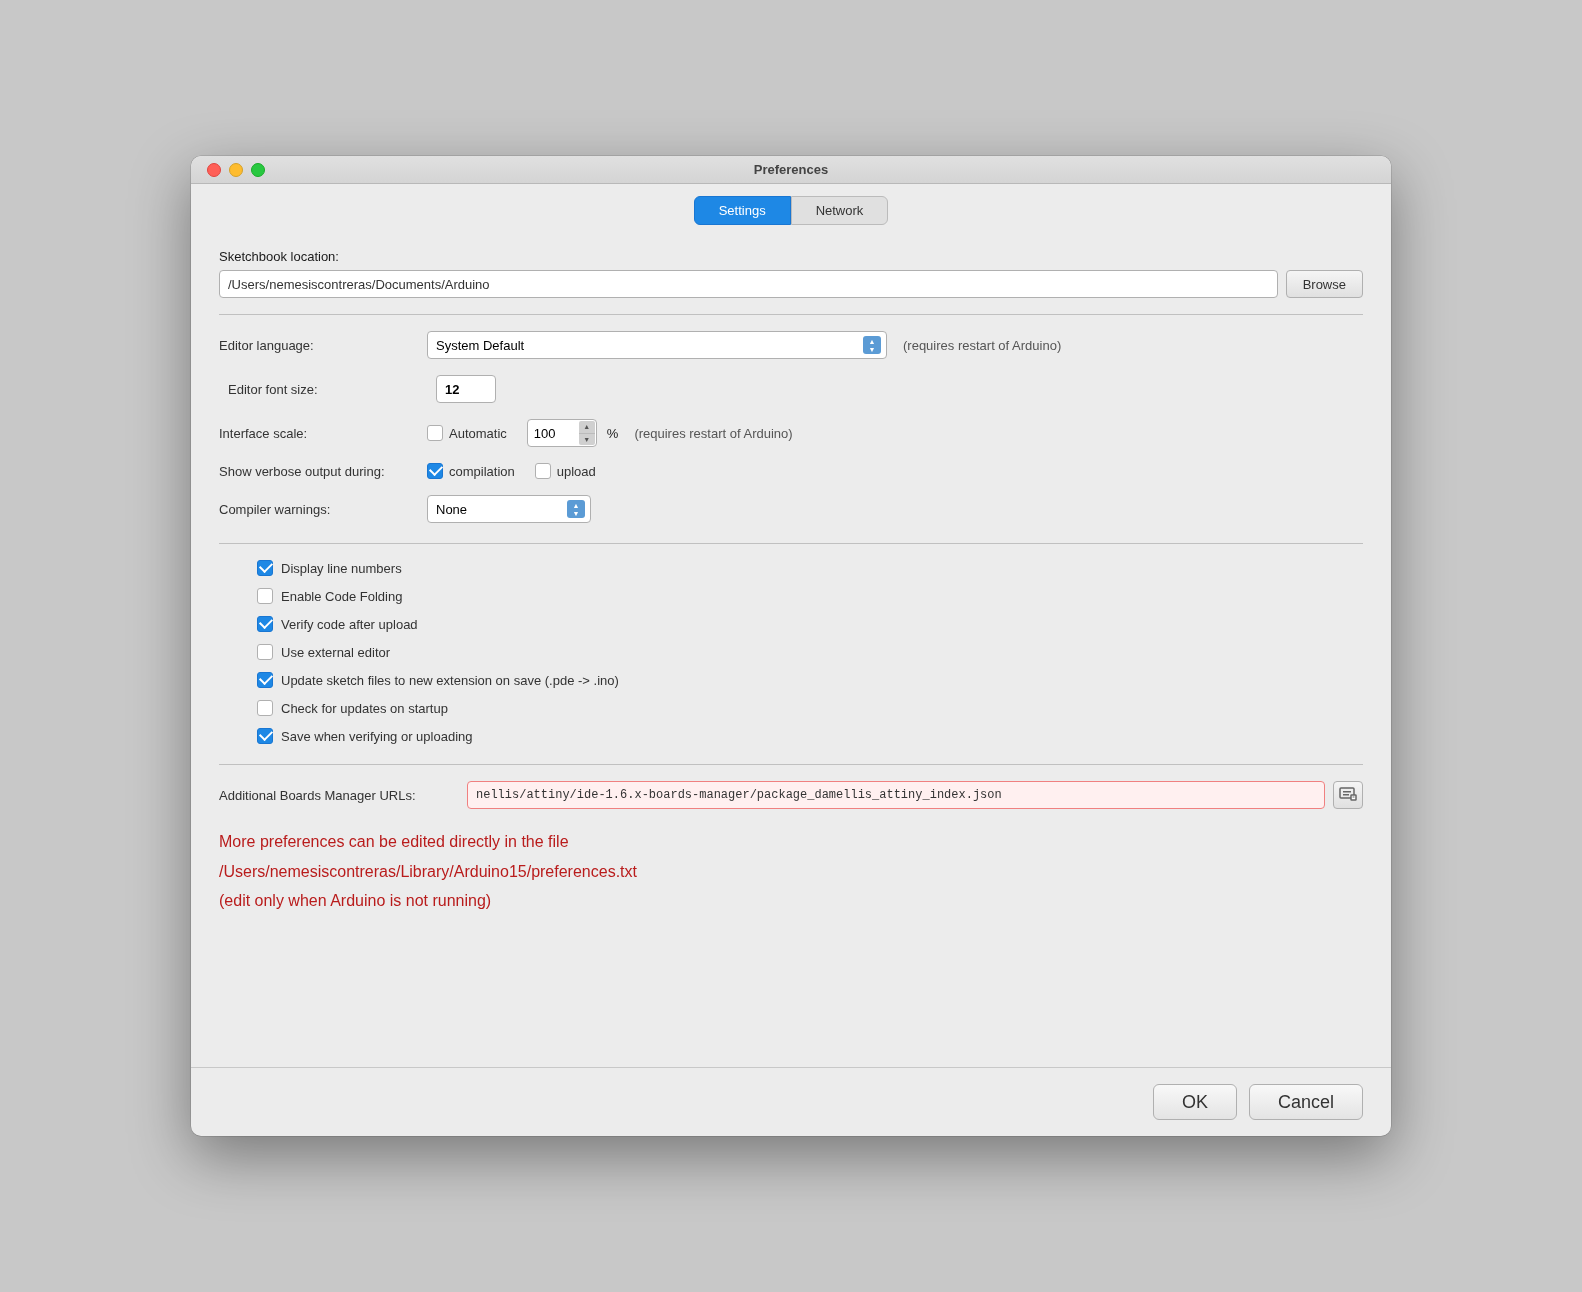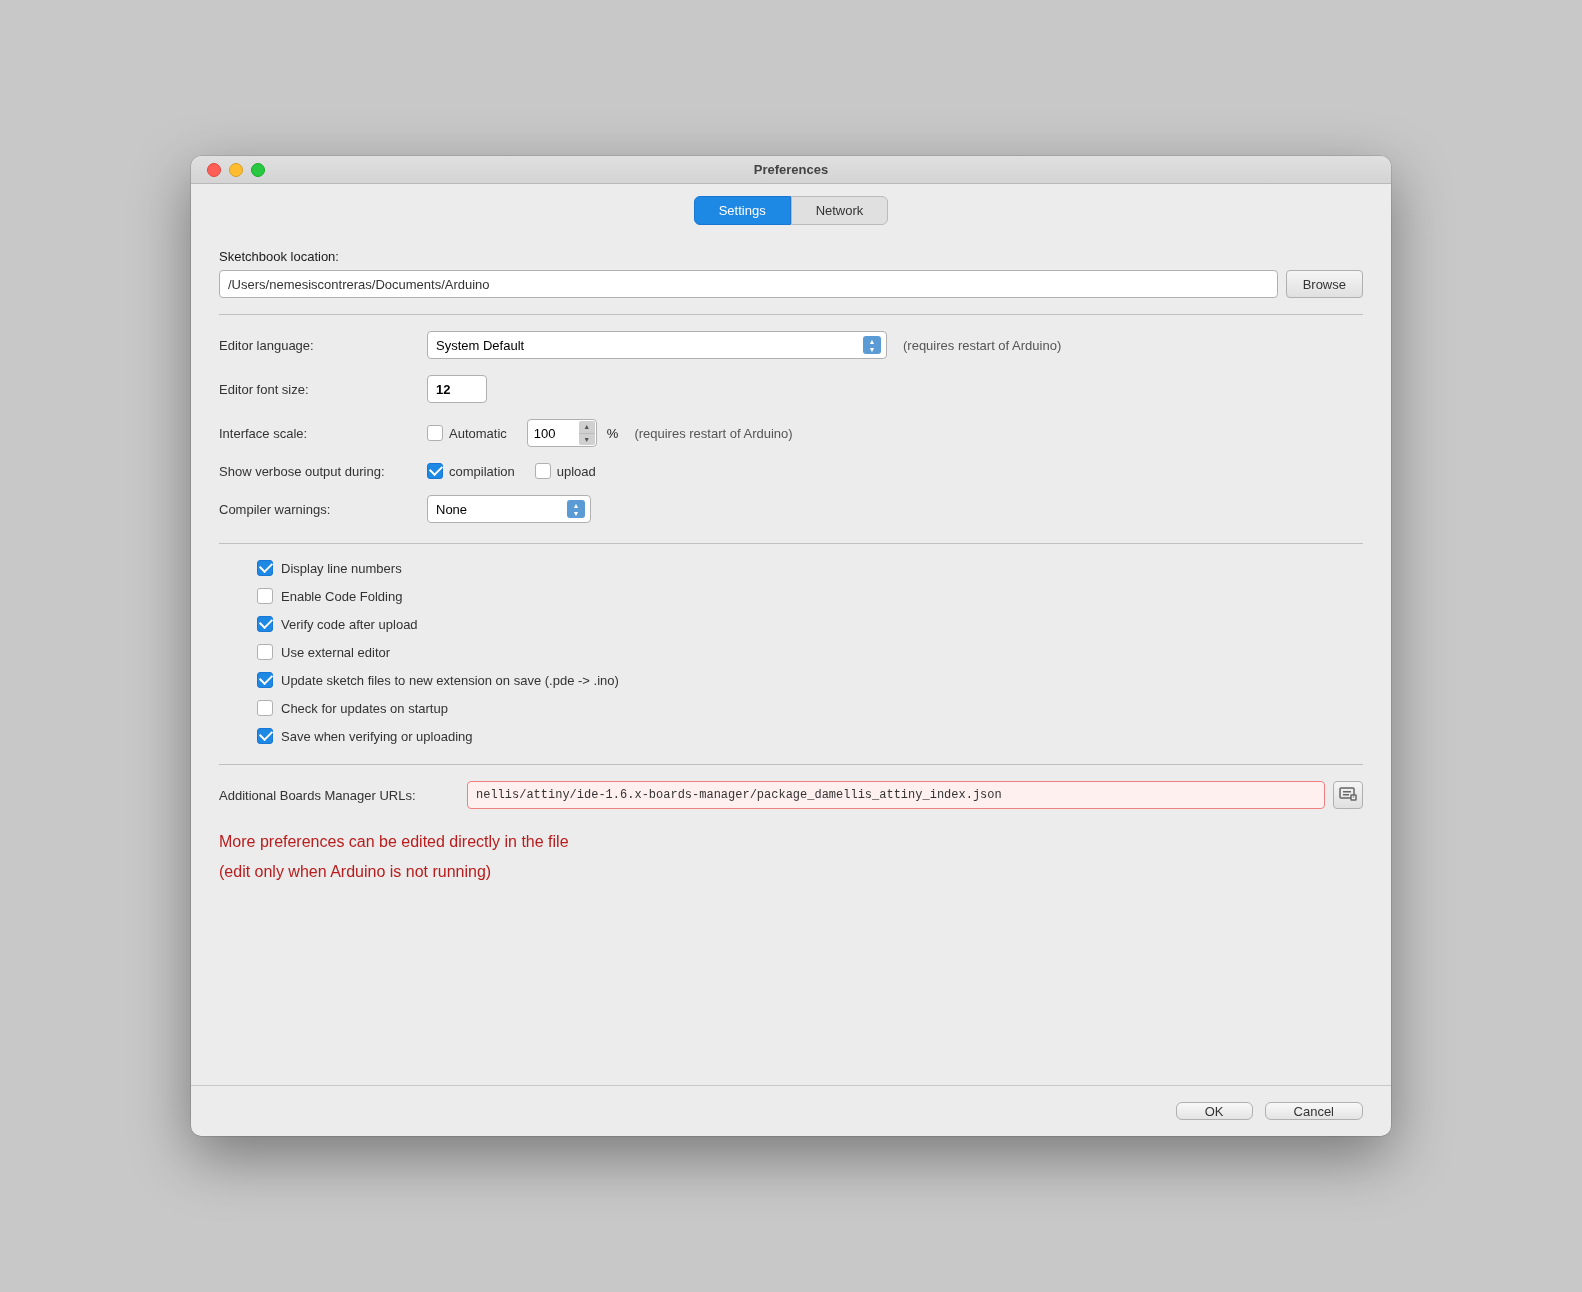--- a/index.html
+++ b/index.html
@@ -215,20 +215,21 @@
       color: #555;
       margin-left: 8px;
     }
 
     
     .fontsize-row {
       display: flex;
       align-items: center;
       margin-bottom: 16px;
       gap: 8px;
+      margin-left: 9px;
     }
 
     .fontsize-label {
       width: 200px;
       font-size: 13px;
     }
 
     .fontsize-input {
       width: 60px;
       height: 28px;
@@ -460,26 +461,26 @@
     
     .footer {
       display: flex;
       justify-content: flex-end;
       padding: 16px 28px;
       gap: 12px;
       border-top: 1px solid #c8c8c8;
     }
 
     .footer-btn {
-      height: 18px;
+      height: 36px;
       padding: 0 28px;
       border: 1px solid #b0b0b0;
       border-radius: 6px;
       background: linear-gradient(180deg, #f8f8f8 0%, #e4e4e4 100%);
-      font-size: 13px;
+      font-size: 18px;
       cursor: pointer;
       color: #333;
       font-weight: 500;
     }
 
     .divider-line {
       height: 1px;
       background: #c0c0c0;
       margin: 0 0 16px 0;
     }
@@ -619,20 +620,21 @@
           <rect x="4" y="4" width="8" height="1.5" fill="#666"></rect>
           <rect x="4" y="7" width="6" height="1.5" fill="#666"></rect>
           <rect x="12" y="8" width="5" height="5" rx="0.5" fill="white" stroke="#666" stroke-width="1.5"></rect>
           <rect x="13.5" y="9.5" width="2" height="1" fill="#666"></rect>
         </svg>
       </button>
     </div>
 
     <div>
       <div class="more-prefs">More preferences can be edited directly in the file</div>
+      <div class="more-prefs">/Users/nemesiscontreras/Library/Arduino15/preferences.txt</div>
       <div class="more-prefs">(edit only when Arduino is not running)</div>
     </div>
 
   </div>
 
   <div class="footer">
     <button class="footer-btn">OK</button>
     <button class="footer-btn">Cancel</button>
   </div>
 </div>

